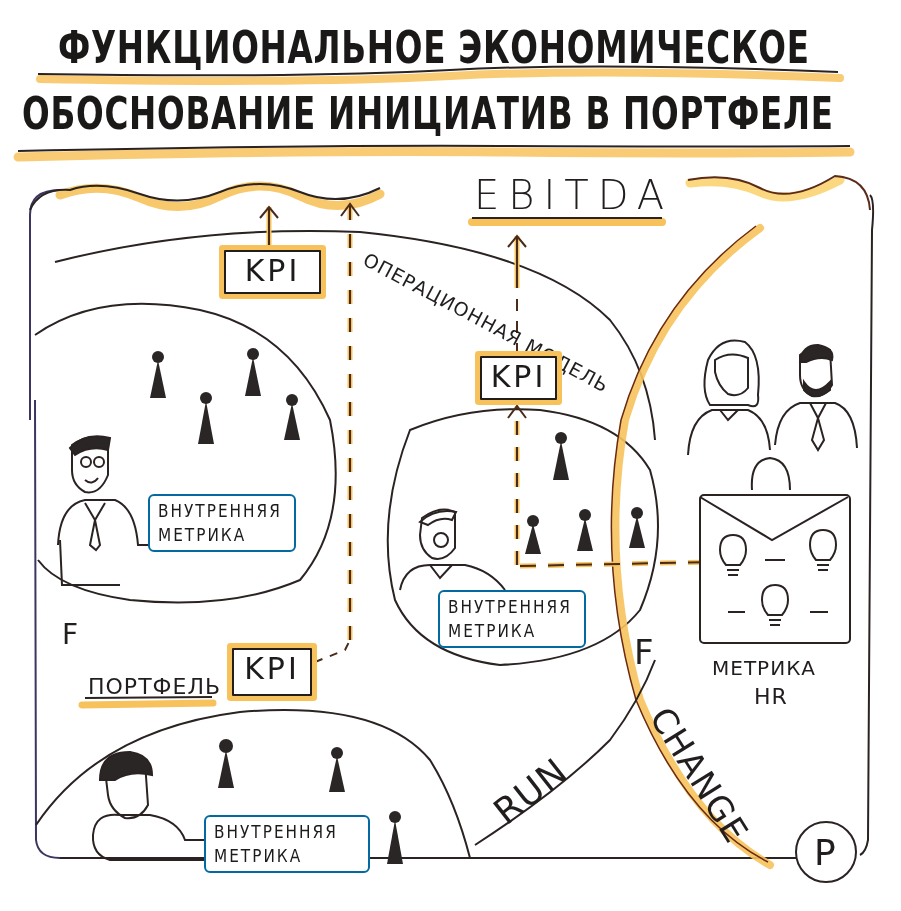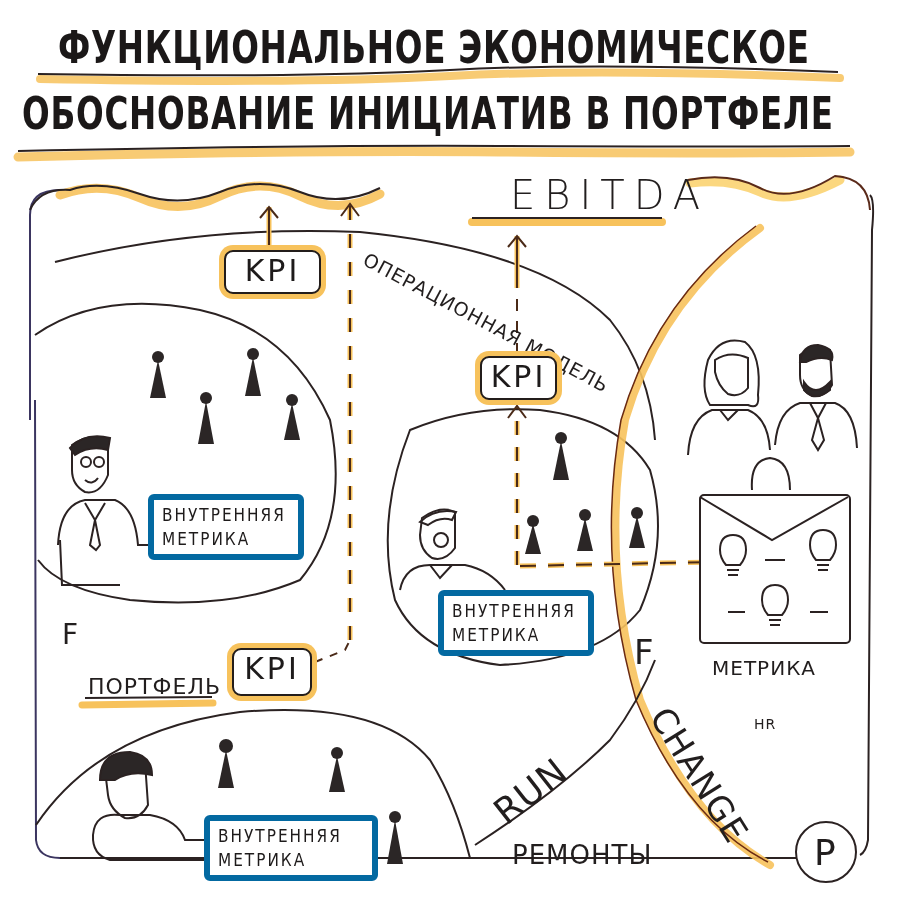--- a/index.html
+++ b/index.html
@@ -3,24 +3,24 @@
 <meta charset="utf-8">
 <style>
   html, body { margin: 0; padding: 0; background: #ffffff; }
   body { width: 901px; height: 911px; position: relative; overflow: hidden;
          font-family: "DejaVu Sans", sans-serif; color: #1e1b1b; }
   .canvas { position: absolute; left: 0; top: 0; width: 901px; height: 743px; }
   svg.art { position: absolute; left: 0; top: 0; }
   .t { position: absolute; white-space: nowrap; color: #221e1e; letter-spacing: 1px; }
   .title-line { font-family: "DejaVu Sans", sans-serif; font-weight: bold; font-size: 44px;
                 letter-spacing: 1px; transform: scaleX(0.74); transform-origin: left top; color: #1b1818; }
-  .kpi { position: absolute; border: 2.5px solid #231d1b; border-radius: 9px; background: #fff;
+  .kpi { position: absolute; border: 2.5px solid #231d1b; border-radius: 1px; background: #fff;
          box-shadow: 0 0 0 5px #f7c25c; font-size: 30px; line-height: 38px; text-align: center;
          letter-spacing: 3px; font-family: "DejaVu Sans", sans-serif; }
-  .metric { position: absolute; border: 6px solid #0369a1; border-radius: 6px; background: #fff;
+  .metric { position: absolute; border: 2px solid #0369a1; border-radius: 6px; background: #fff;
             font-size: 17px; line-height: 24px; padding: 3px 8px; letter-spacing: 2px;
             font-family: "DejaVu Sans Condensed", "DejaVu Sans", sans-serif; }
   .metric span { display: block; }
 </style>
 </head>
 <body>
 
 <div class="canvas">
 
   <div class="t title-line" style="left:58px; top:22px;">ФУНКЦИОНАЛЬНОЕ ЭКОНОМИЧЕСКОЕ</div>
@@ -165,21 +165,21 @@
         <line x1="818" y1="570" x2="828" y2="570"></line>
       <path d="M762 600 Q762 585 775 585 Q788 585 788 600 Q788 608 782 615 L768 615 Q762 608 762 600 Z"></path>
       <line x1="769" y1="620" x2="781" y2="620"></line>
         <line x1="770" y1="625" x2="780" y2="625"></line>
     </g>
 
     <path d="M82 705 L213 703" stroke="#f7c25c" stroke-width="7" fill="none" stroke-linecap="round"></path>
     <path d="M85 698 L212 697" stroke="#2b2222" stroke-width="2" fill="none"></path>
   </svg>
 
-  <div class="t" style="left:474px; top:172px; font-size:40px; letter-spacing:9px; font-family:'DejaVu Sans', sans-serif; font-weight:300;margin-left:36px;">EBITDA</div>
+  <div class="t" style="left:474px; top:172px; font-size:40px; letter-spacing:9px; font-family:'DejaVu Sans', sans-serif; font-weight:300;">EBITDA</div>
 
   <div class="t" style="left:370px; top:248px; font-size:19px; letter-spacing:1px; transform: rotate(28deg); transform-origin:left top;">ОПЕРАЦИОННАЯ МОДЕЛЬ</div>
 
   <div class="kpi" style="left:224px; top:250px; width:93px; height:40px;">
     <span>KPI</span>
   </div>
   <div class="kpi" style="left:480px; top:356px; width:73px; height:40px;">
     <span>KPI</span>
   </div>
   <div class="kpi" style="left:232px; top:648px; width:76px; height:44px;">
@@ -197,17 +197,16 @@
   <div class="metric" style="left:204px; top:815px; width:146px;">
     <span>ВНУТРЕННЯЯ</span>
     <span>МЕТРИКА</span>
   </div>
 
   <div class="t" style="left:62px; top:618px; font-size:28px;">F</div>
   <div class="t" style="left:634px; top:632px; font-size:34px;">F</div>
   <div class="t" style="left:88px; top:674px; font-size:22px; letter-spacing:1px;">ПОРТФЕЛЬ</div>
   <div class="t" style="left:486px; top:800px; font-size:36px; transform: rotate(-38deg); transform-origin:left top;">RUN</div>
   <div class="t" style="left:676px; top:700px; font-size:34px; transform: rotate(58deg); transform-origin:left top;">CHANGE</div>
-  <div class="t" style="left:512px; top:840px; font-size:26px; letter-spacing:1px;">РЕМОНТЫ</div>
   <div class="t" style="left:814px; top:832px; font-size:36px;">P</div>
   <div class="t" style="left:712px; top:656px; font-size:20px;">МЕТРИКА</div>
-  <div class="t" style="left:754px; top:684px; font-size:14px;margin-top:32px;">HR</div>
+  <div class="t" style="left:754px; top:684px; font-size:22px;">HR</div>
 </div>
 
 </body></html>

